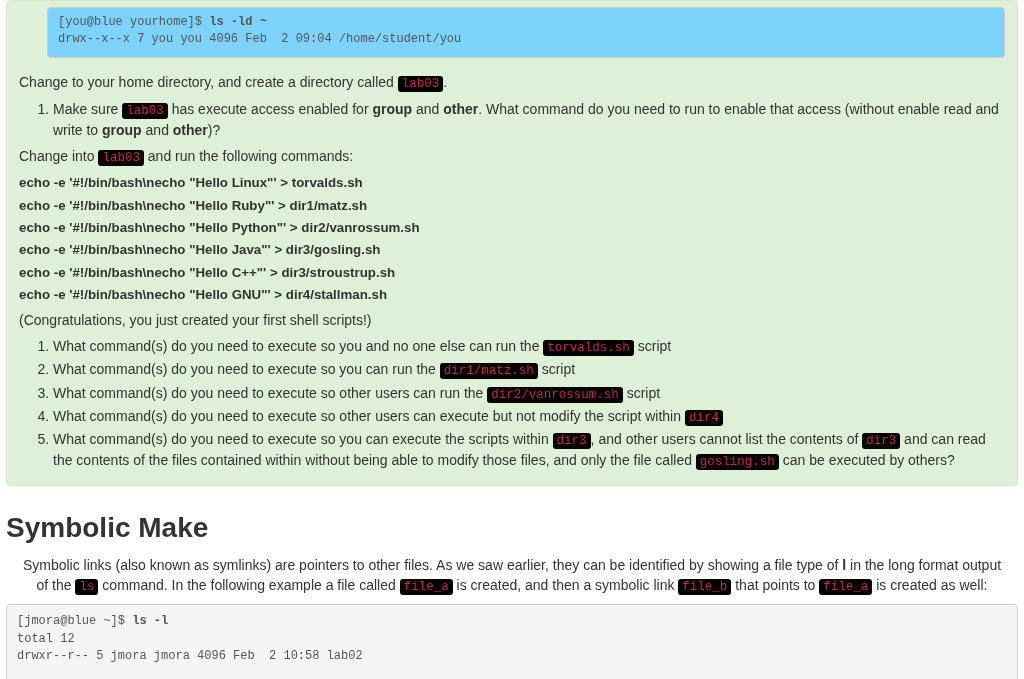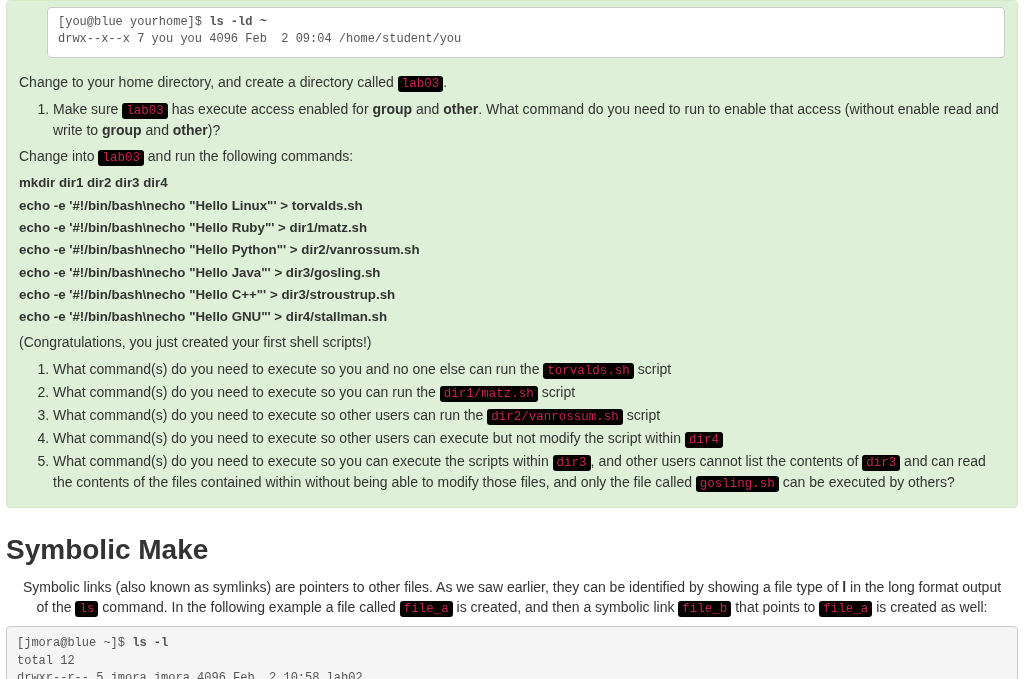--- a/index.html
+++ b/index.html
@@ -12,21 +12,21 @@
     line-height: 1.45;
   }
   .panel-green {
     background: #dff0d8;
     border: 1px solid #d6e9c6;
     border-radius: 4px;
     padding: 6px 12px 10px 12px;
     margin: 0 6px;
   }
   .pre-block-inner {
-    background: #ffffff;
+    background: #7dd3fc;
     border: 1px solid #ccc;
     border-radius: 4px;
     padding: 6px 10px 8px 10px;
     font-family: Menlo, Monaco, Consolas, "Courier New", monospace;
     font-size: 12px;
     color: #555;
     white-space: pre;
     margin: 0 0 14px 28px;
   }
   .pre-block-outer {
@@ -92,21 +92,20 @@
   <ol>
     <li>
       <span>Make sure </span><code class="inline">lab03</code><span> has execute access enabled for </span><b>group</b><span> and </span><b>other</b><span>. What command do you need to run to enable that access (without enable read and write to </span><b>group</b><span> and </span><b>other</b><span>)?</span>
     </li>
   </ol>
 
   <div class="para">
     <span>Change into </span><code class="inline">lab03</code><span> and run the following commands:</span>
   </div>
 
-  <span class="cmd">mkdir dir1 dir2 dir3 dir4</span>
   <span class="cmd">echo -e '#!/bin/bash\necho "Hello Linux"' &gt; torvalds.sh</span>
   <span class="cmd">echo -e '#!/bin/bash\necho "Hello Ruby"' &gt; dir1/matz.sh</span>
   <span class="cmd">echo -e '#!/bin/bash\necho "Hello Python"' &gt; dir2/vanrossum.sh</span>
   <span class="cmd">echo -e '#!/bin/bash\necho "Hello Java"' &gt; dir3/gosling.sh</span>
   <span class="cmd">echo -e '#!/bin/bash\necho "Hello C++"' &gt; dir3/stroustrup.sh</span>
   <span class="cmd">echo -e '#!/bin/bash\necho "Hello GNU"' &gt; dir4/stallman.sh</span>
 
   <div class="para">(Congratulations, you just created your first shell scripts!)</div>
 
   <ol>

